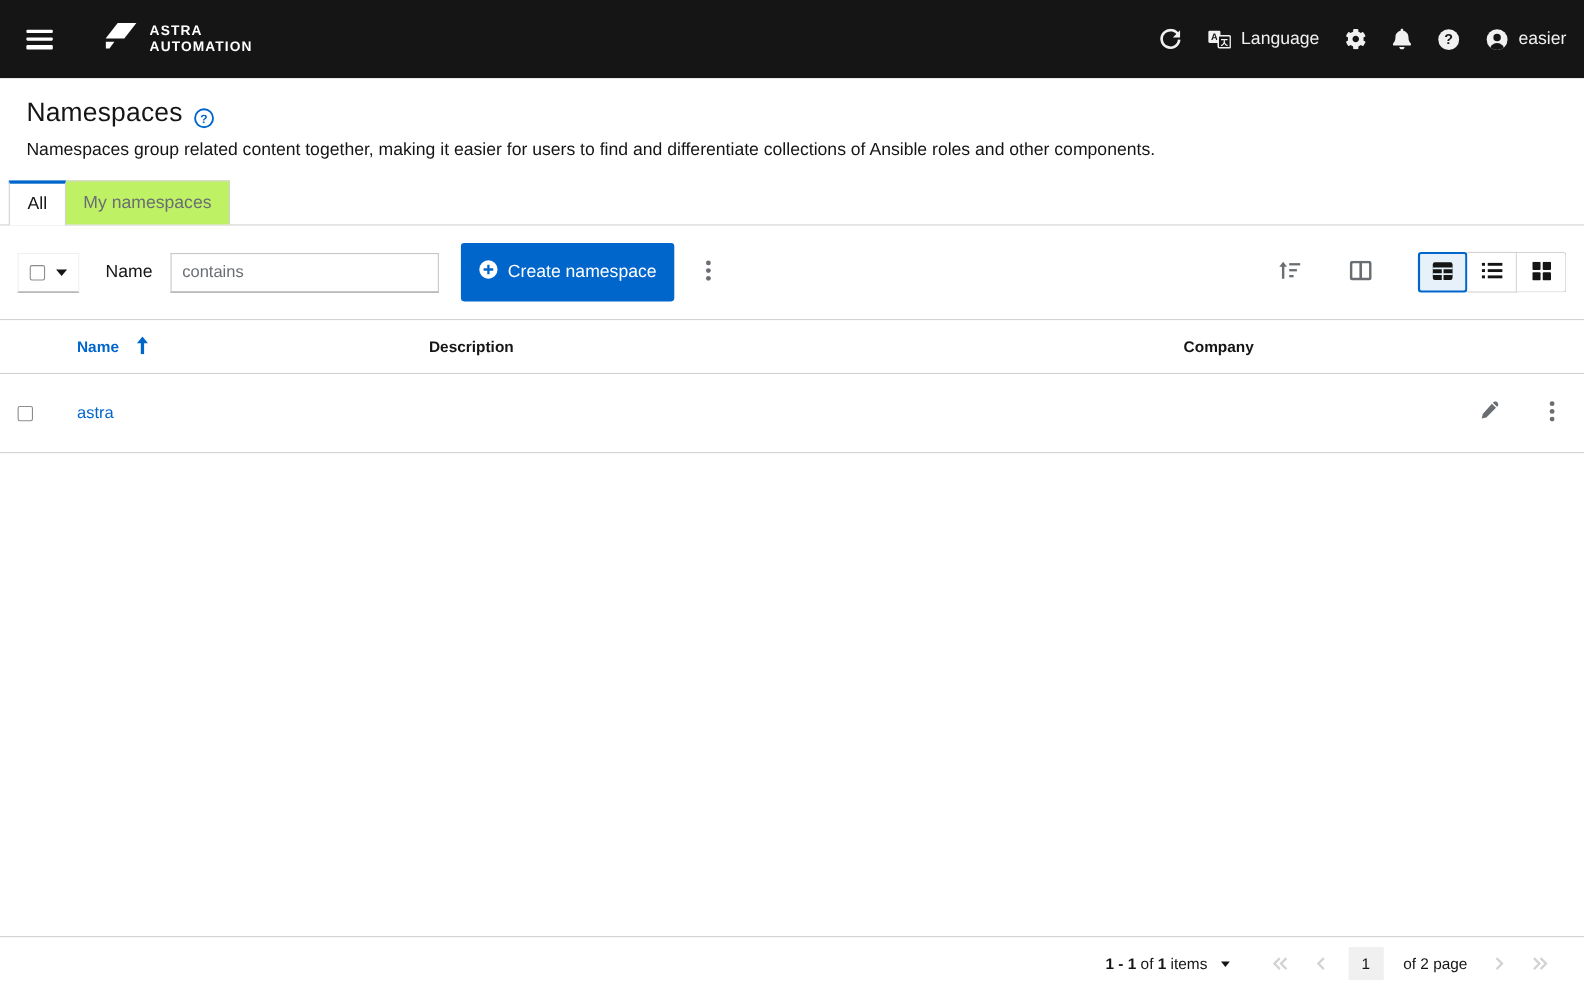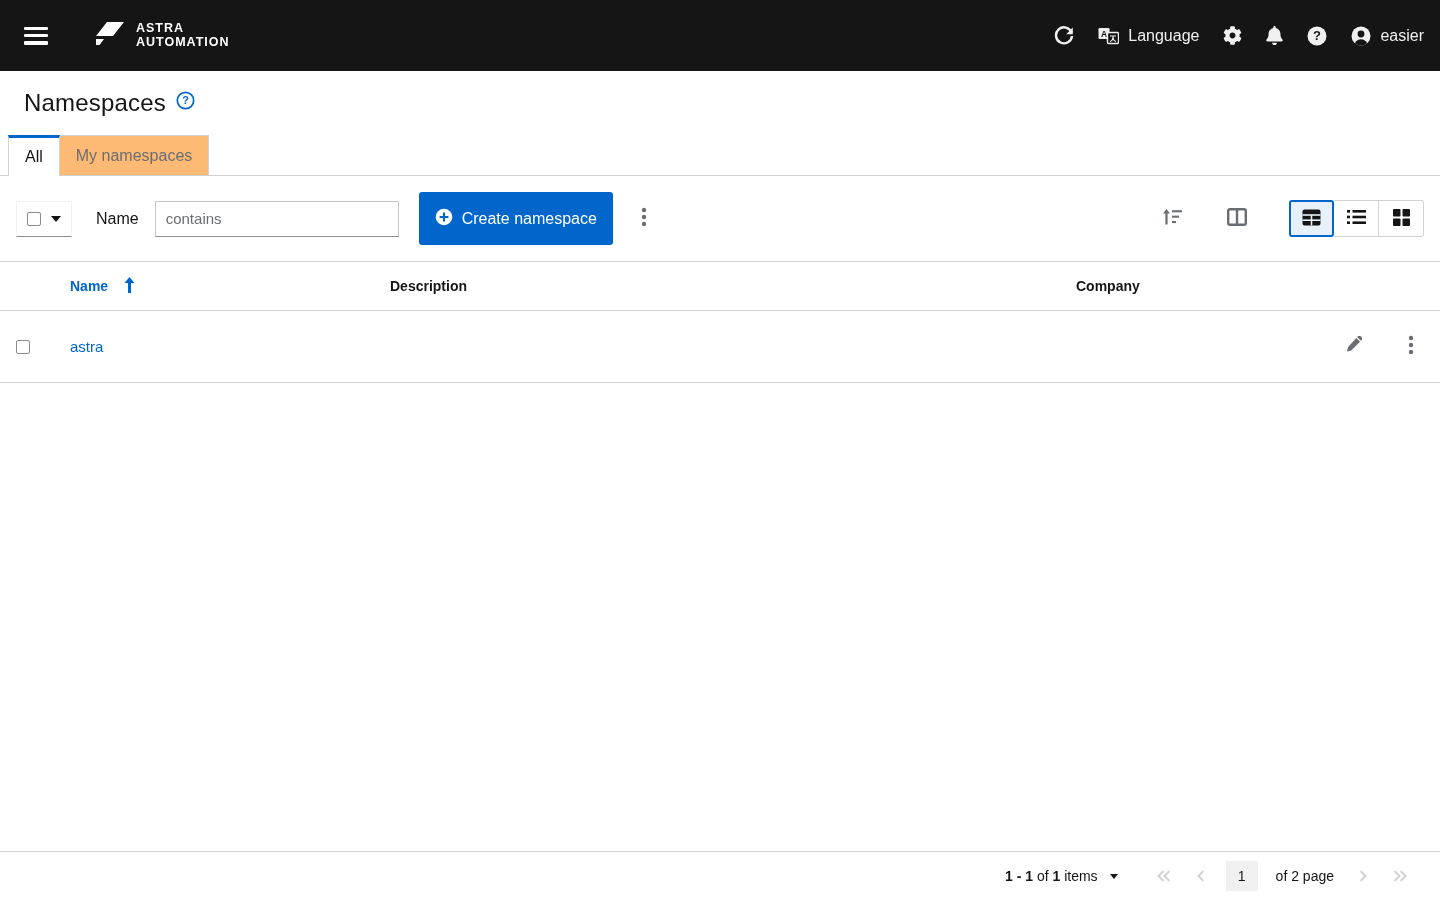--- a/index.html
+++ b/index.html
@@ -21,34 +21,34 @@
   .hamburger span { display:block; height:3.2px; background:#fff; border-radius:1px; }
   .brand { display:flex; align-items:center; gap:10px; margin-left:48px; cursor:pointer; }
   .brand-text { display:flex; flex-direction:column; line-height:1.05; }
   .brand-text b { font-size:12.5px; letter-spacing:1px; color:#fff; font-weight:700; }
   .masthead-right { margin-left:auto; display:flex; align-items:center; gap:24px; }
   .mh-btn { background:none; border:none; color:#f0f0f0; display:flex; align-items:center; gap:9px; cursor:pointer; font-size:16px; font-family:inherit; }
   .mh-btn svg { display:block; }
 
   
   .page-header { padding:18px 24px 18px; }
-  .page-title-row { display:flex; align-items:flex-start; gap:10px; }
+  .page-title-row { display:flex; align-items:flex-end; gap:10px; }
   .page-title { font-size:24px; font-weight:500; letter-spacing:.2px; }
   .help-icon { color:#0066cc; cursor:pointer; display:inline-flex; margin-top:2px; }
   .page-subtitle { margin-top:11px; font-size:16px; color:#151515; }
 
   
   .tabs { display:flex; align-items:flex-end; border-bottom:1px solid #d2d2d2; padding-left:8px; }
   .tab { font-size:16px; padding:0 16px; height:40px; display:flex; align-items:center; cursor:pointer;justify-content:flex-end; }
   .tab.active {
     background:#fff; color:#151515;
     border-top:3px solid #0066cc; border-left:1px solid #d2d2d2; border-right:1px solid #d2d2d2;
     margin-bottom:-1px; height:41px; padding-top:0;
   }
-  .tab.inactive { background:#fdba74; color:#6a6e73; border-top:1px solid #d2d2d2; border-right:1px solid #d2d2d2; }
+  .tab.inactive { background:#bef264; color:#6a6e73; border-top:1px solid #d2d2d2; border-right:1px solid #d2d2d2; }
 
   
   .toolbar { display:flex; align-items:center; padding:16px; border-bottom:1px solid #d2d2d2; }
   .bulk-select {
     display:flex; align-items:center; gap:10px; height:36px; padding:0 10px;
     background:#fff; border:1px solid #f0f0f0; border-bottom:1px solid #8a8d90; cursor:pointer;
   }
   .checkbox { width:14px; height:14px; background:#fff; border:1.5px solid #8a8d90; border-radius:2px; cursor:pointer; }
   .caret-down { width:0; height:0; border-left:5px solid transparent; border-right:5px solid transparent; border-top:6px solid #151515; }
   .filter-label { margin:0 16px 0 24px; font-size:16px; }
@@ -202,20 +202,21 @@
 <section class="page-header">
   <div class="page-title-row">
     <h1 class="page-title">Namespaces</h1>
     <span class="help-icon">
       <svg width="19" height="19" viewBox="0 0 20 20">
           <circle cx="10" cy="10" r="8.6" fill="none" stroke="currentColor" stroke-width="1.8"></circle>
           <text x="10" y="14.2" text-anchor="middle" font-size="11.5" font-weight="bold" fill="currentColor" font-family="Liberation Sans, sans-serif">?</text>
         </svg>
     </span>
   </div>
+  <p class="page-subtitle">Namespaces group related content together, making it easier for users to find and differentiate collections of Ansible roles and other components.</p>
 </section>
 
 <nav class="tabs">
   <div class="tab active">
     <span>All</span>
   </div>
   <div class="tab inactive">
     <span>My namespaces</span>
   </div>
 </nav>

